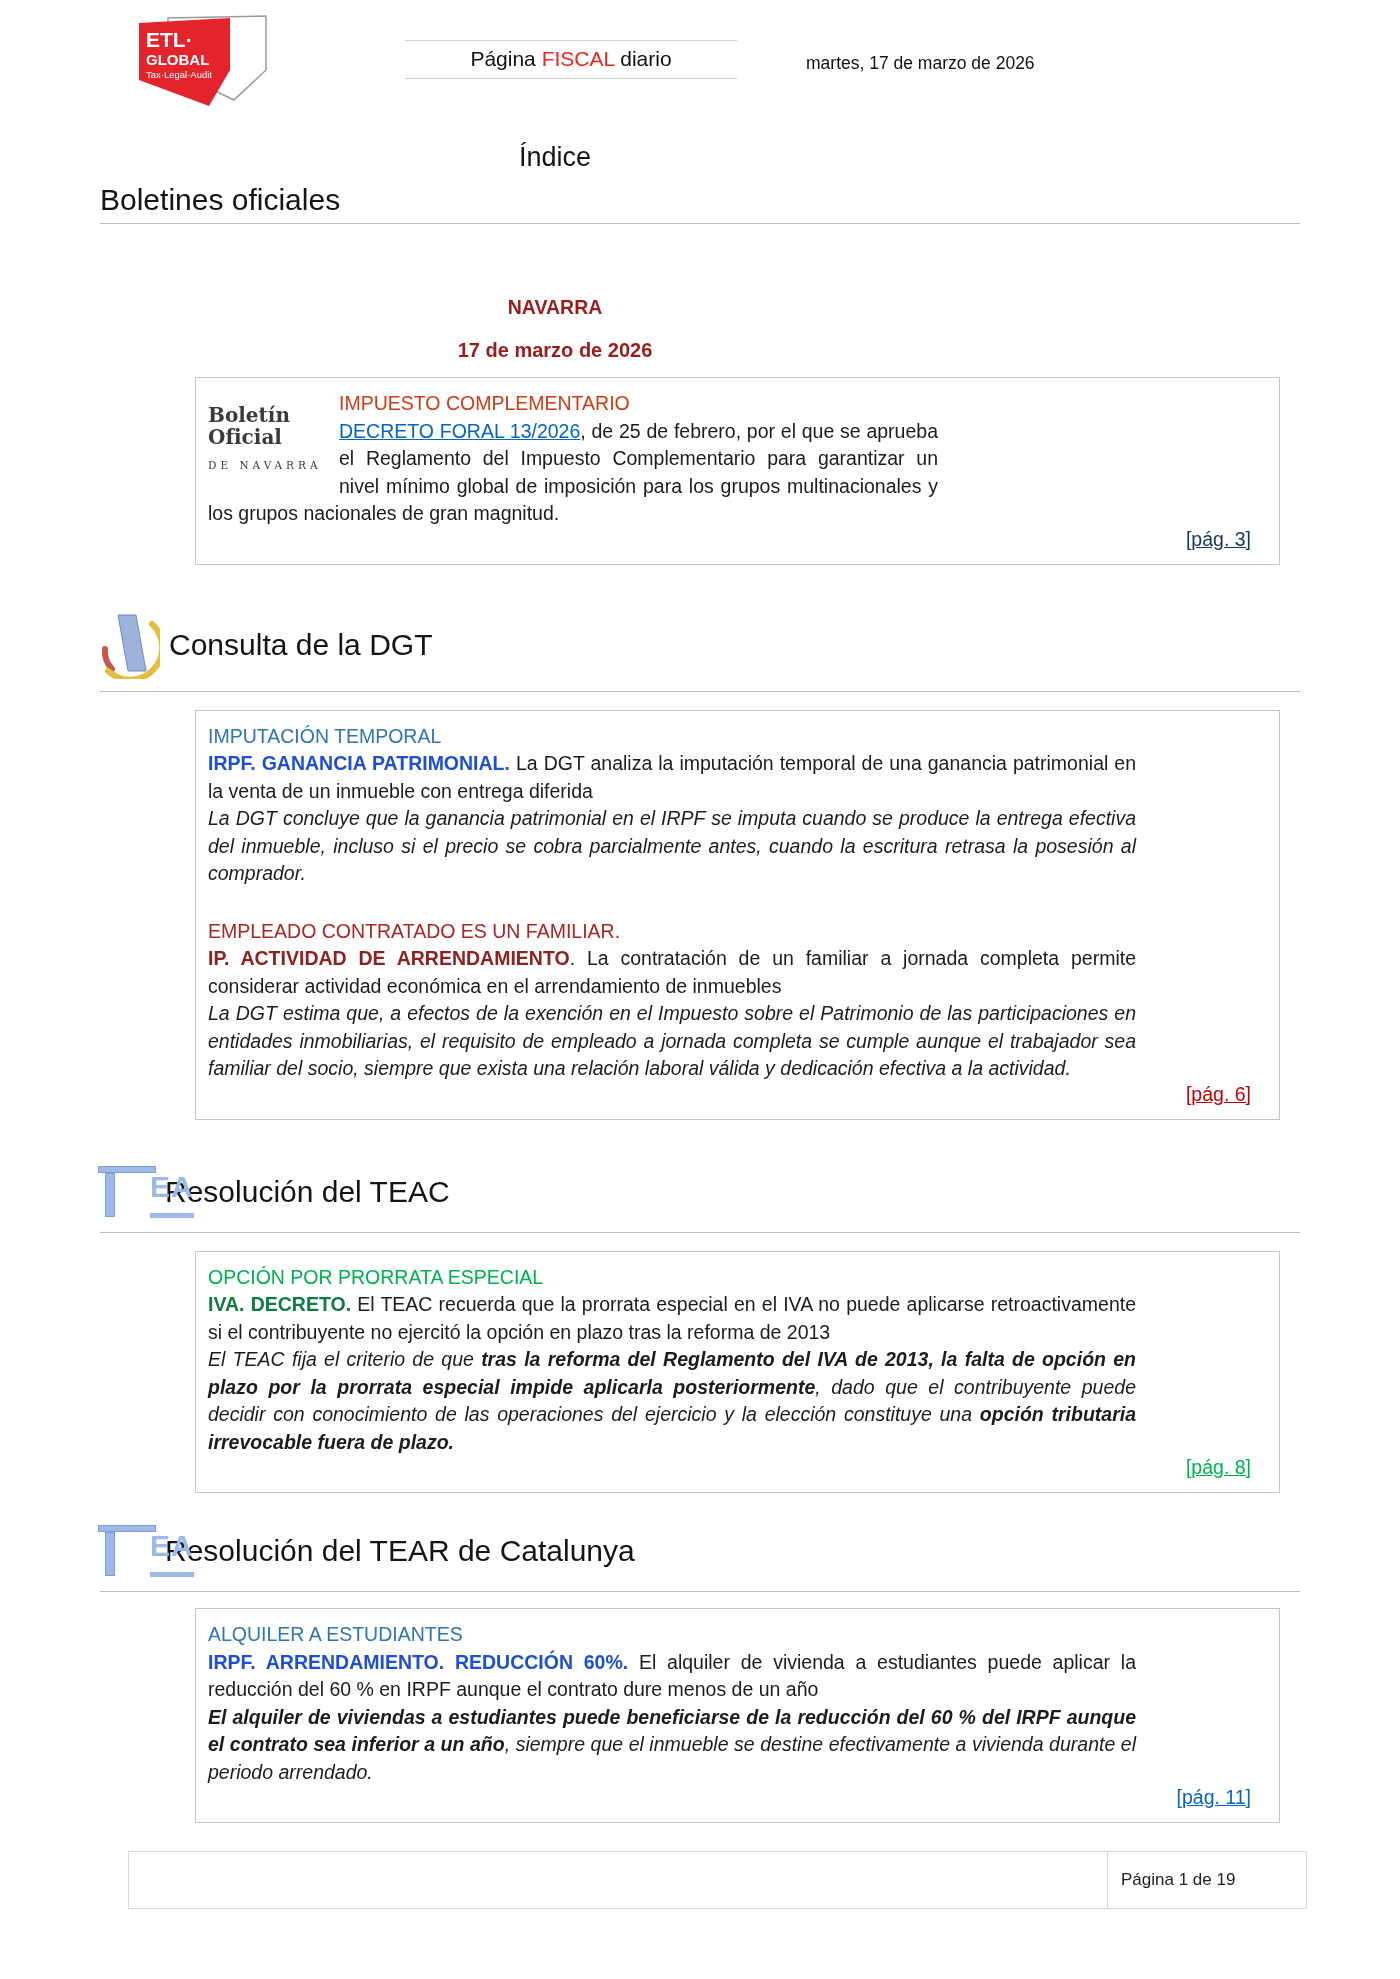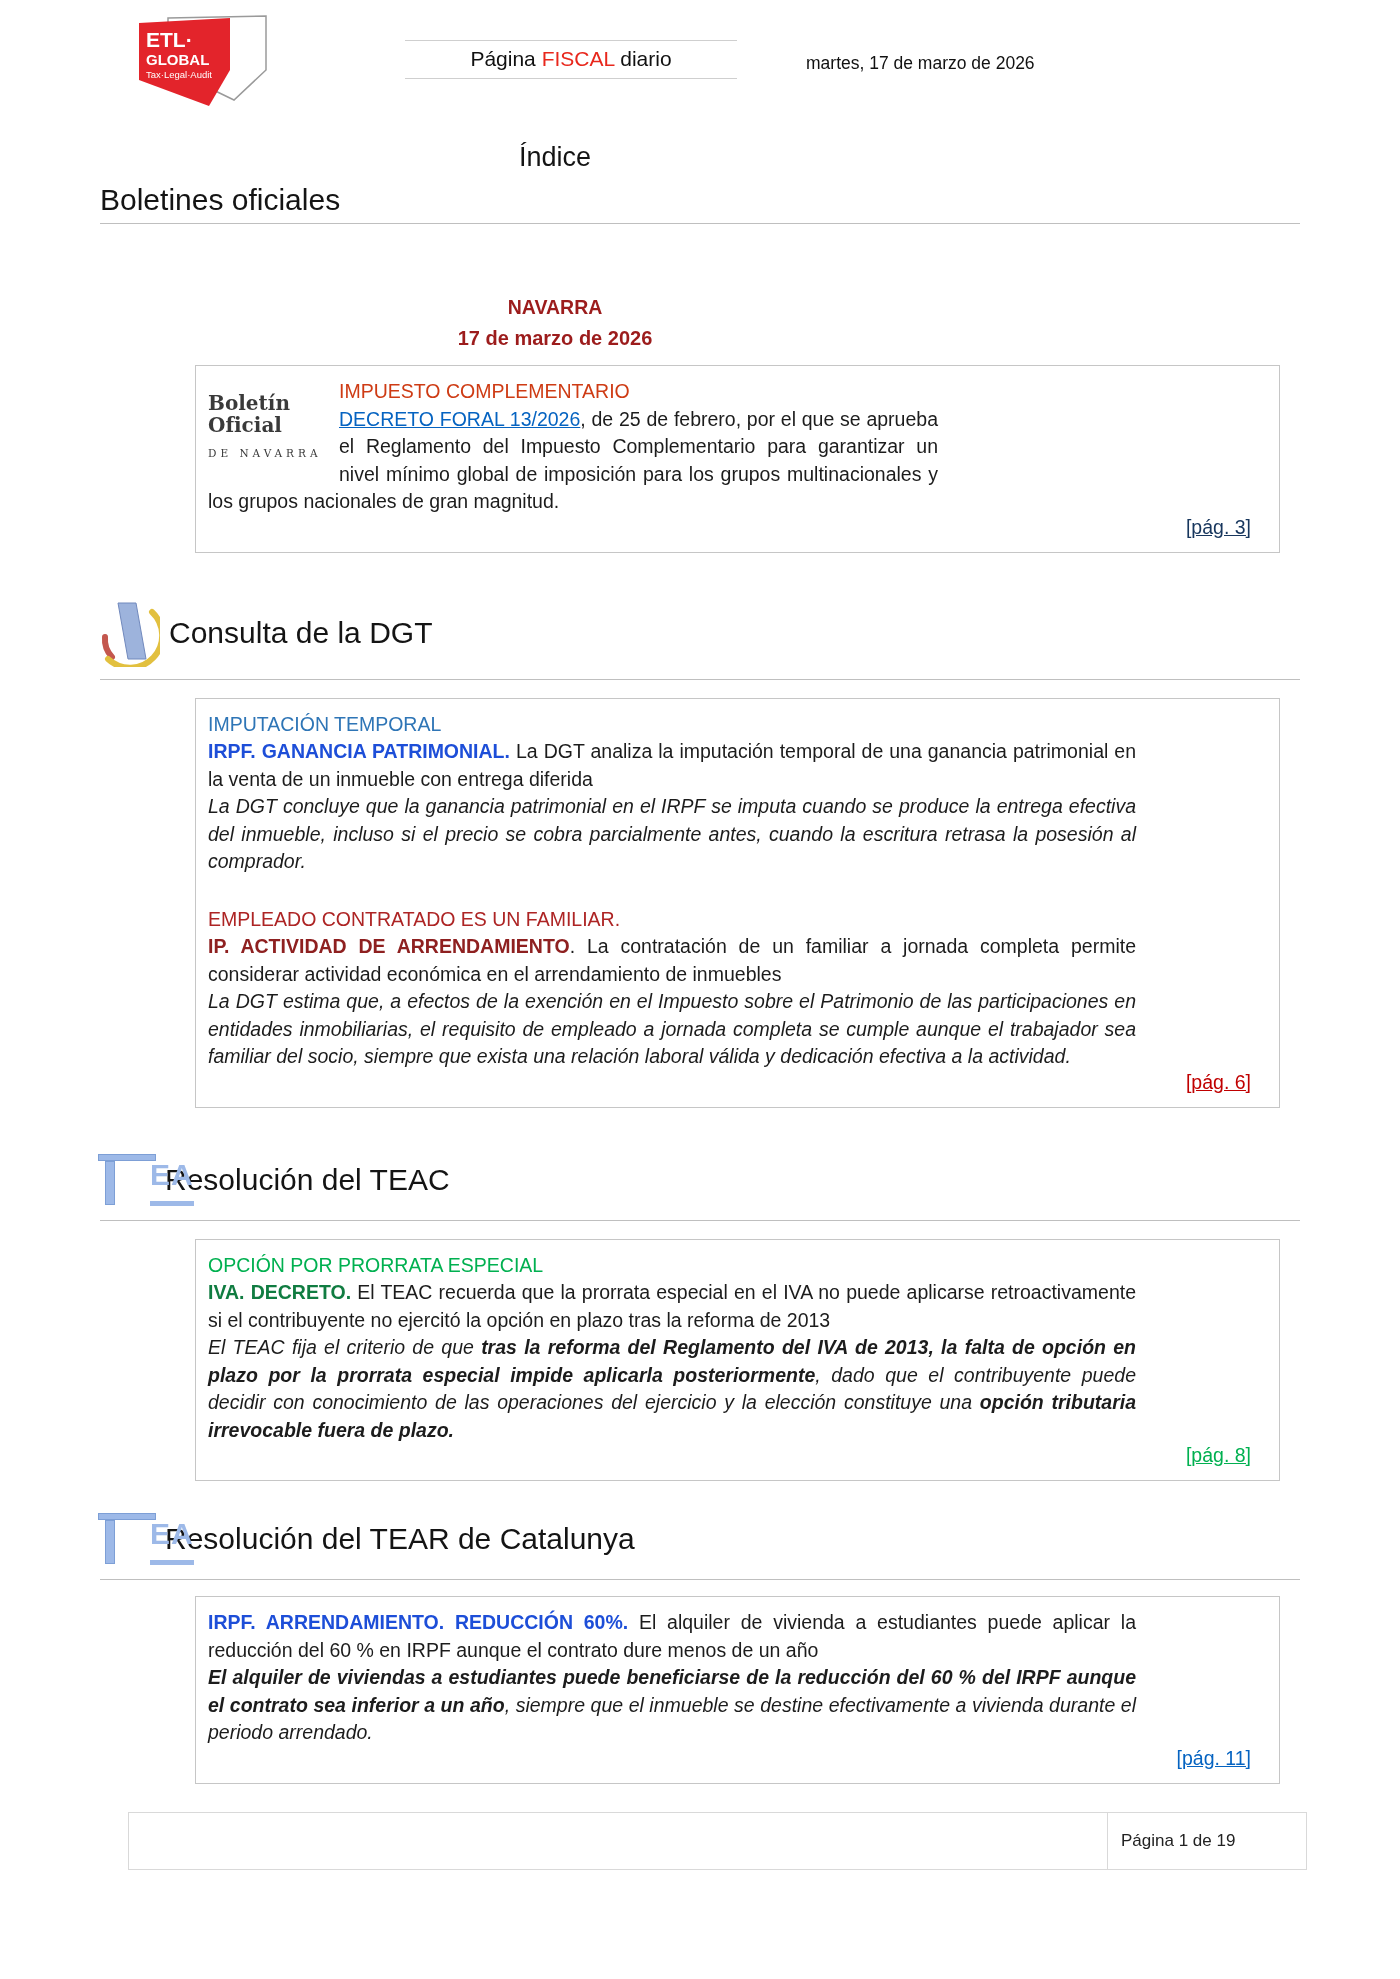--- a/index.html
+++ b/index.html
@@ -23,21 +23,21 @@
   .indice { margin:30px 0 0 100px; width:910px; text-align:center; font-size:27px; color:#141414; }
   .main-head { margin:10px 0 0 100px; font-size:30px; font-weight:400; color:#141414; }
   .rule { margin:6px 0 0 100px; width:1200px; border-top:1.5px solid #bfbfbf; height:0; }
   .section-head { margin:46px 0 0 98px; display:flex; align-items:center; gap:9px; }
   .section-head.tight { margin-top:30px; }
   .section-title { font-size:30px; font-weight:400; color:#141414; }
   .head-rule { margin-top:12px; }
 
   
   .region { margin:72px 0 0 100px; width:910px; text-align:center; font-size:19.5px; font-weight:600; color:#9C1C1C; }
-  .region-date { margin:8px 0 0 100px; width:910px; text-align:center; font-size:20px; font-weight:700; color:#9C1C1C; }
+  .region-date { margin:20px 0 0 100px; width:910px; text-align:center; font-size:20px; font-weight:700; color:#9C1C1C; }
 
   
   .item-box {
     margin:15px 0 0 195px; width:1085px; box-sizing:border-box;
     border:1.5px solid #c6c6c6; padding:12px 0 13px 12px;
   }
   .item-row { display:flex;flex-direction:column; }
   .item-row .content { width:928px; font-size:19.5px; line-height:27.5px; text-align:justify; }
   .box1 .content { width:730px; }
   .pagecell { flex:1; display:flex; align-items:center; justify-content:flex-end; padding-right:28px; }
@@ -186,20 +186,21 @@
       <div class="tea-stem"></div>
       <span class="tea-ea">EA</span>
     </div>
     <span class="section-title">Resolución del TEAR de Catalunya</span>
   </div>
   <div class="rule head-rule"></div>
 
   <div class="item-box" style="margin-top:16px;">
     <div class="item-row">
       <div class="content">
+        <div class="tag tag-blue">ALQUILER A ESTUDIANTES</div>
         <p class="body-par"><span class="lead lead-blue">IRPF. ARRENDAMIENTO. REDUCCIÓN 60%.</span><span> El alquiler de vivienda a estudiantes puede aplicar la reducción del 60 % en IRPF aunque el contrato dure menos de un año</span></p>
         <p class="body-par detail"><span class="bi">El alquiler de viviendas a estudiantes puede beneficiarse de la reducción del 60 % del IRPF aunque el contrato sea inferior a un año</span><span>, siempre que el inmueble se destine efectivamente a vivienda durante el periodo arrendado.</span></p>
       </div>
       <div class="pagecell">
         <a class="pageref pr-blue">[pág. 11]</a>
       </div>
     </div>
   </div>
 
   <div class="footer">

